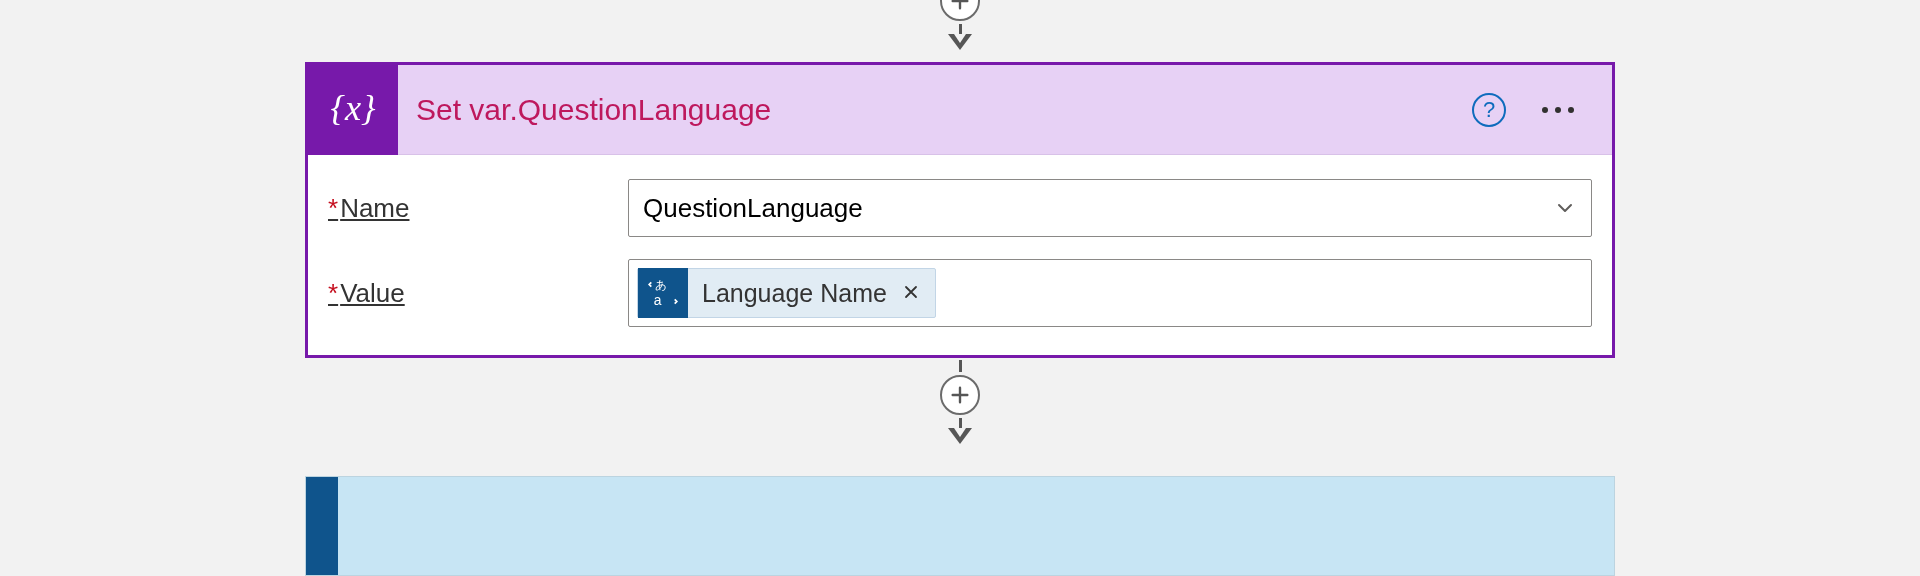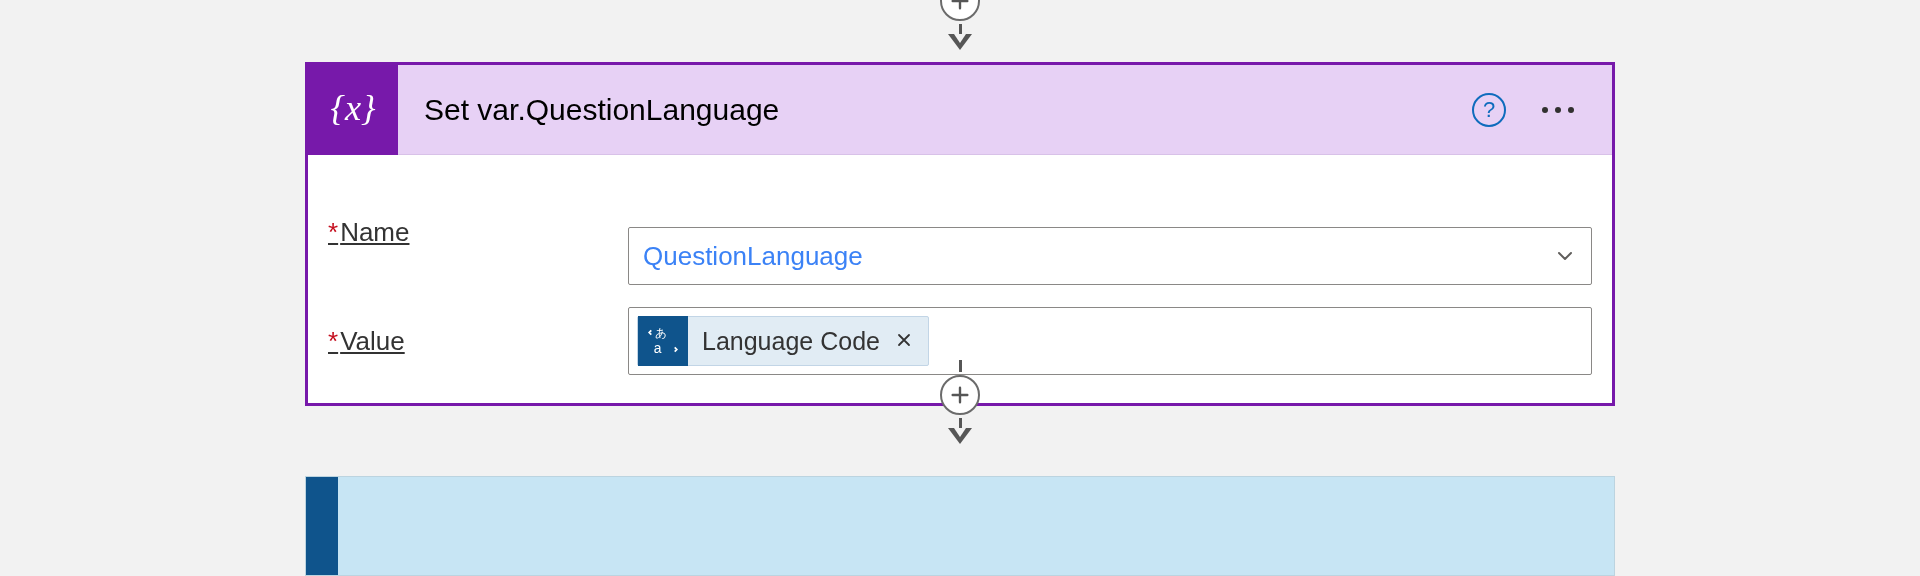--- a/index.html
+++ b/index.html
@@ -87,22 +87,22 @@
     width: 90px;
     height: 90px;
     background: #7719aa;
     display:flex;
     align-items:center;
     justify-content:center;
     flex-shrink:0;
   }
   .card-title {
     font-size: 30px;
-    color: #000000;
-    margin-left: 26px;
+    color: #be185d;
+    margin-left: 18px;
     flex: 1;
     font-weight: 400;
   }
   .help-icon {
     width: 34px; height: 34px;
     border: 2.5px solid #0f6cbd;
     border-radius: 50%;
     color: #0f6cbd;
     display:flex;align-items:center;justify-content:center;
     font-size: 22px;
@@ -138,24 +138,23 @@
   .req { color: #c50f1f; margin-right: 2px; }
   .form-control {
     flex:1;
     border: 1.5px solid #8a8886;
     border-radius: 2px;
     height: 58px;
     display:flex;
     align-items:center;
     padding: 0 14px;
     font-size: 26px;
-    color: #3b82f6;
+    color: #000000;
     background:#fff;
     position:relative;
-    margin-top:48px;
   }
   .dropdown-value { flex:1; }
   .chevron { margin-left:auto; }
 
   .value-box {
     flex:1;
     border: 1.5px solid #8a8886;
     border-radius: 2px;
     min-height: 66px;
     padding: 8px;
@@ -264,21 +263,21 @@
             <div class="token-icon">
               <svg width="34" height="34" viewBox="0 0 32 32">
                 <g fill="#fff">
                   <path d="M5 6 L3 8 L5 10" stroke="#fff" stroke-width="1.6" fill="none"></path>
                   <text x="14" y="12" font-size="11" text-anchor="middle" font-family="sans-serif">あ</text>
                   <text x="11" y="27" font-size="13" text-anchor="middle" font-family="sans-serif">a</text>
                   <path d="M27 22 L29 24 L27 26" stroke="#fff" stroke-width="1.6" fill="none"></path>
                 </g>
               </svg>
             </div>
-            <span class="token-label">Language Code</span>
+            <span class="token-label">Language Name</span>
             <span class="token-remove">
               <svg width="16" height="16" viewBox="0 0 16 16">
                 <path d="M3 3l10 10M13 3L3 13" stroke="#333" stroke-width="1.8" stroke-linecap="round"></path>
               </svg>
             </span>
           </div>
         </div>
       </div>
 
     </div>

